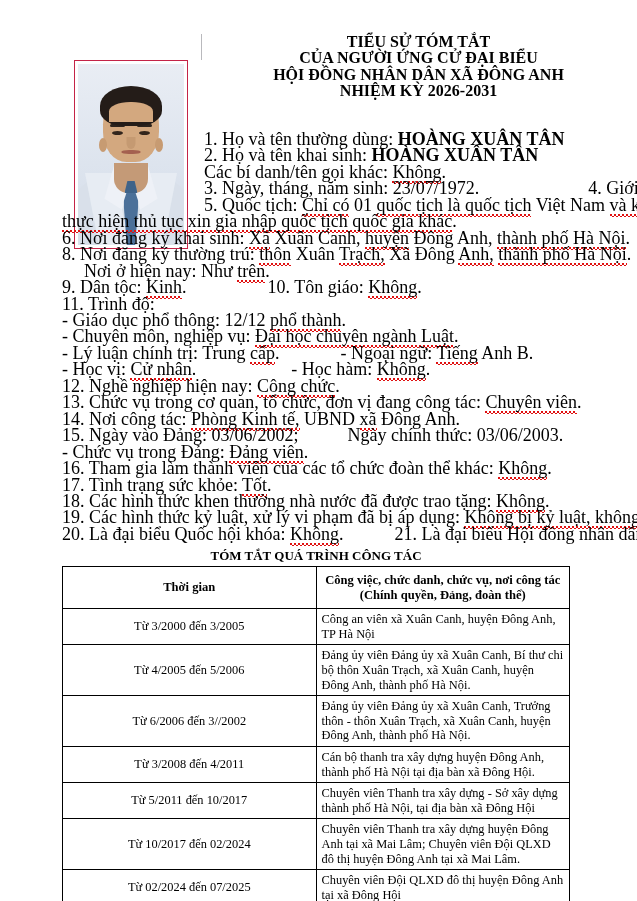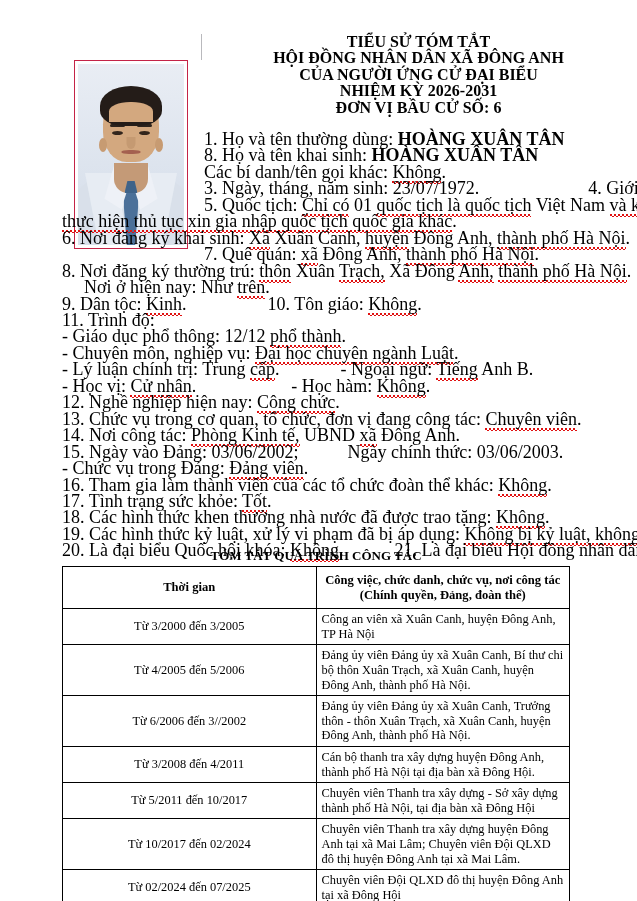--- a/index.html
+++ b/index.html
@@ -292,35 +292,34 @@
       <div class="p-eye-r"></div>
       <div class="p-nose"></div>
       <div class="p-mouth"></div>
     </div>
     <div class="p-hair"></div>
   </div>
 </div>
 
 <div class="heading">
   <div>TIỂU SỬ TÓM TẮT</div>
+  <div>CỦA NGƯỜI ỨNG CỬ ĐẠI BIỂU</div>
   <div>HỘI ĐỒNG NHÂN DÂN XÃ ĐÔNG ANH</div>
-  <div>CỦA NGƯỜI ỨNG CỬ ĐẠI BIỂU</div>
   <div>NHIỆM KỲ 2026-2031</div>
-  <div>ĐƠN VỊ BẦU CỬ SỐ: 6</div>
 </div>
 
 <div class="body-text">
 
   <div class="line indent">
     <span>1. Họ và tên thường dùng:</span>
     <span class="b">HOÀNG XUÂN TÂN</span>
   </div>
 
   <div class="line indent">
-    <span>8. Họ và tên khai sinh:</span>
+    <span>2. Họ và tên khai sinh:</span>
     <span class="b">HOÀNG XUÂN TÂN</span>
   </div>
 
   <div class="line indent">
     <span>Các bí danh/tên gọi khác:</span>
     <span class="sq">Không</span><span>.</span>
   </div>
 
   <div class="line indent">
     <span>3. Ngày, tháng, năm sinh:</span>
@@ -344,26 +343,20 @@
 
   <div class="line">
     <span>6. Nơi đăng ký khai sinh:</span>
     <span class="sq">Xã</span>
     <span>Xuân Canh,</span>
     <span class="sq">huyện</span>
     <span>Đông Anh,</span>
     <span class="sq">thành phố Hà Nội</span><span>.</span>
   </div>
 
-  <div class="line indent">
-    <span>7. Quê quán:</span>
-    <span class="sq">xã</span>
-    <span>Đông Anh,</span>
-    <span class="sq">thành phố Hà Nội</span><span>.</span>
-  </div>
 
   <div class="line">
     <span>8. Nơi đăng ký thường trú:</span>
     <span class="sq">thôn</span>
     <span>Xuân</span>
     <span class="sq">Trạch,</span>
     <span>Xã Đông</span>
     <span class="sq">Anh,</span>
     <span class="sq">thành phố Hà Nội</span><span>.</span>
   </div>

